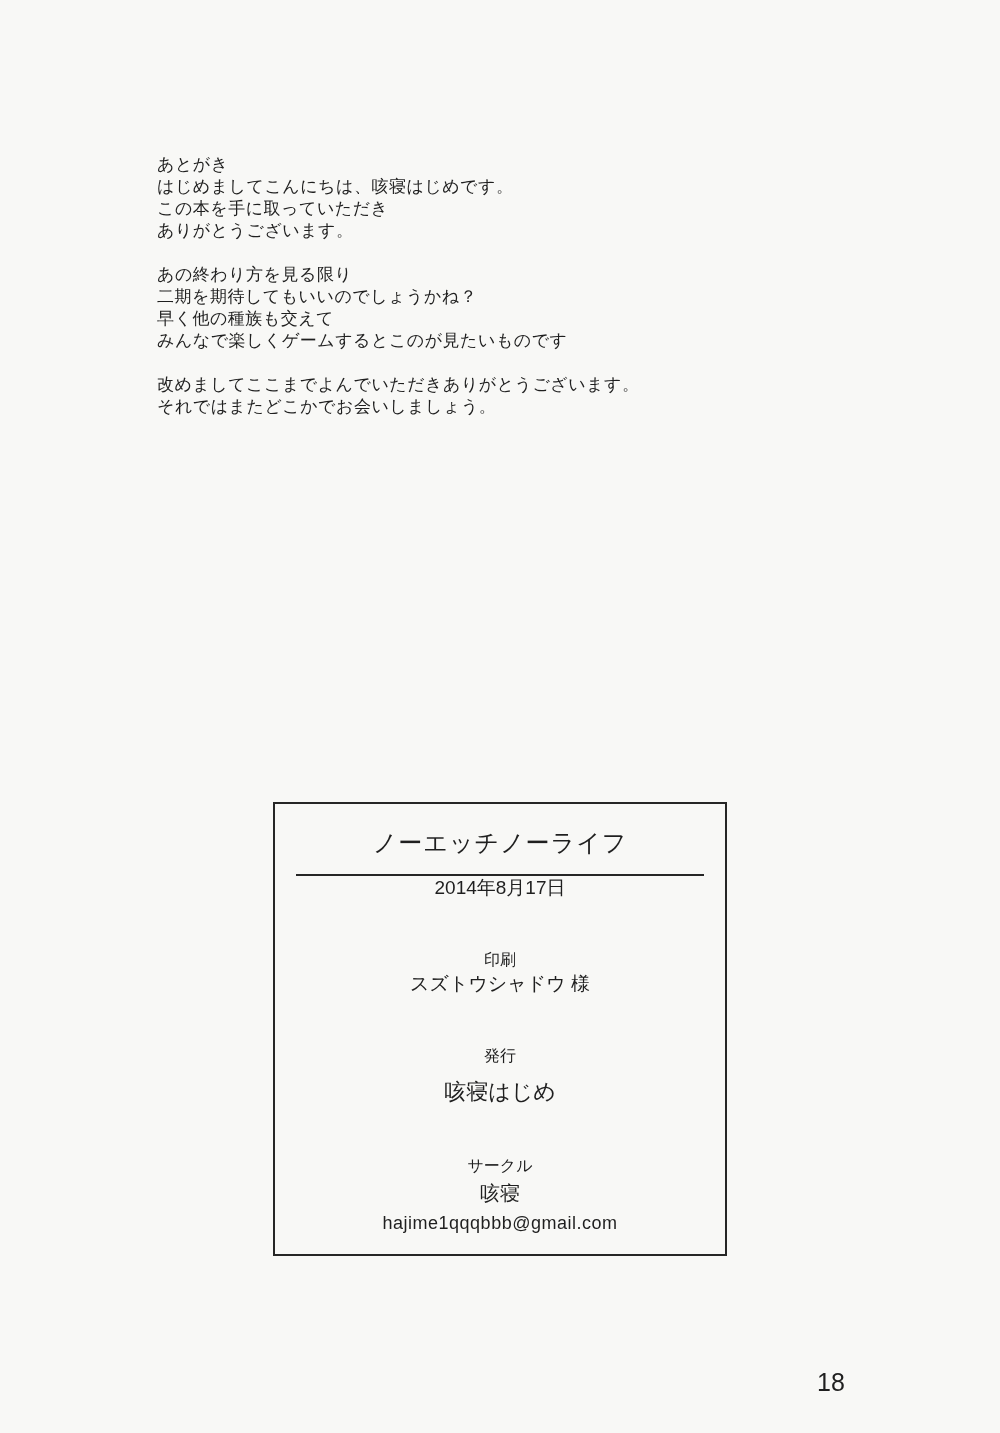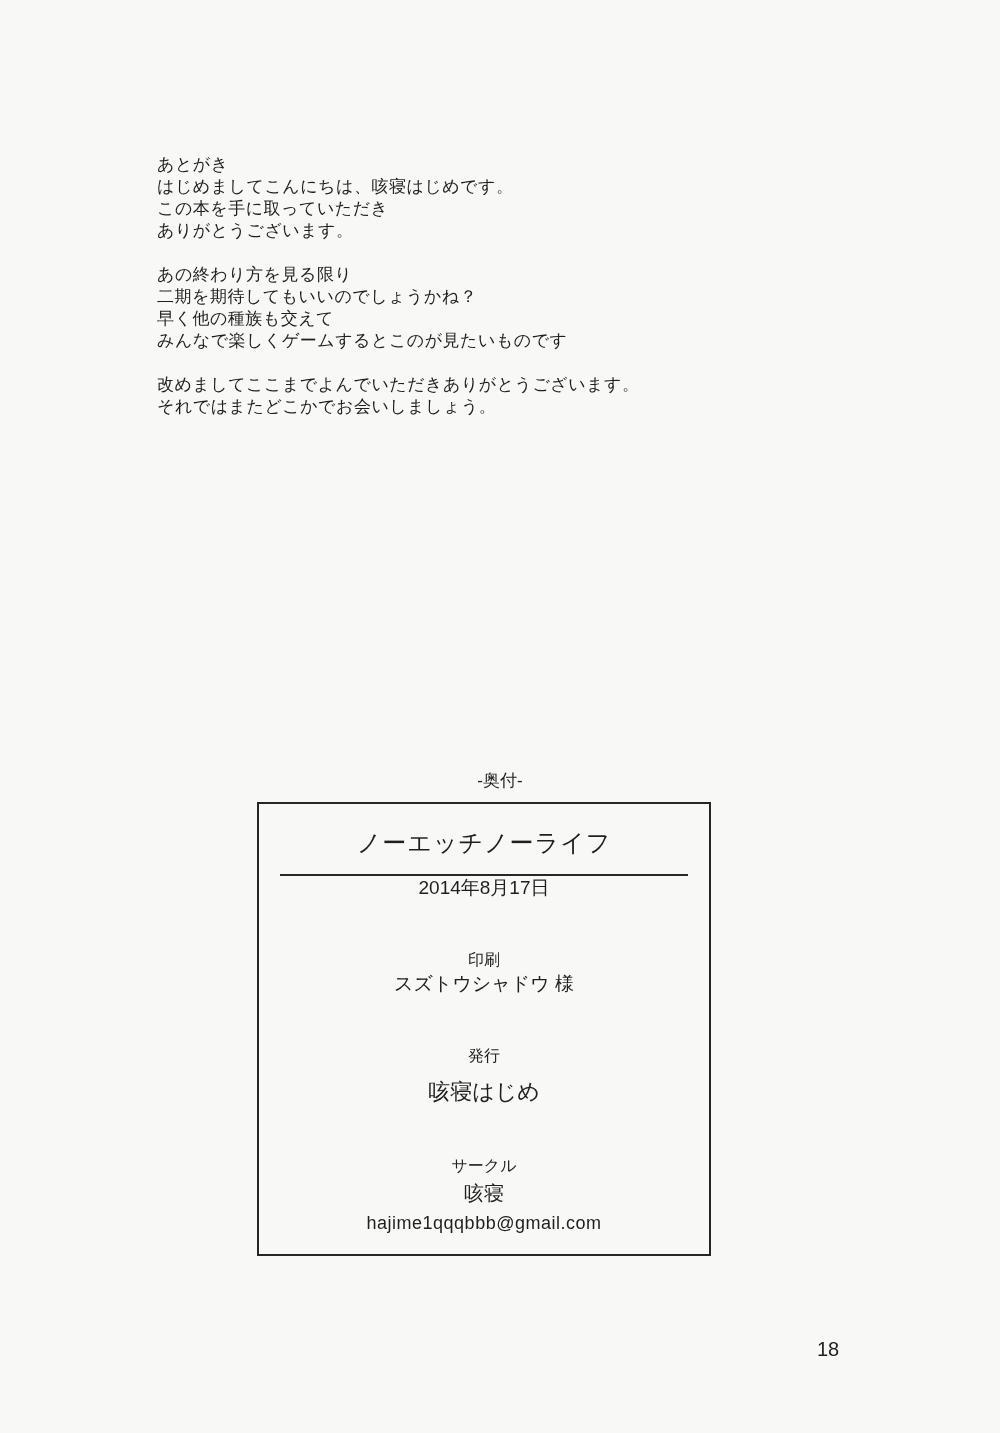--- a/index.html
+++ b/index.html
@@ -42,21 +42,21 @@
     position: absolute;
     left: 273px;
     top: 770px;
     width: 454px;
     text-align: center;
     font-size: 17px;
     line-height: 22px;
   }
   .colophon-box {
     position: absolute;
-    left: 257px;
+    left: 273px;
     top: 802px;
     width: 454px;
     height: 454px;
     border: 2px solid #262626;
     box-sizing: border-box;
     text-align: center;
   }
   .colophon-title {
     margin-top: 24px;
     font-family: "DejaVu Serif", "Liberation Serif", serif;
@@ -98,22 +98,22 @@
   .colophon-email {
     margin-top: 4px;
     font-size: 18px;
     line-height: 22px;
     letter-spacing: 0.5px;
   }
   
   .page-number {
     position: absolute;
     left: 817px;
-    top: 1336px;
-    font-size: 20px;
+    top: 1369px;
+    font-size: 25px;
     line-height: 26px;
   }
 </style>
 </head>
 <body>
 
 <div class="page">
 
   <div class="afterword">
     <div class="afterword-heading">あとがき</div>
@@ -123,21 +123,20 @@
 
 あの終わり方を見る限り
 二期を期待してもいいのでしょうかね？
 早く他の種族も交えて
 みんなで楽しくゲームするとこのが見たいものです
 
 改めましてここまでよんでいただきありがとうございます。
 それではまたどこかでお会いしましょう。</div>
   </div>
 
-  <div class="colophon-label">-奥付-</div>
 
   <div class="colophon-box">
     <div class="colophon-title">ノーエッチノーライフ</div>
     <div class="colophon-divider"></div>
     <div class="colophon-date">2014年8月17日</div>
 
     <div class="colophon-section-label">印刷</div>
     <div class="colophon-section-value">スズトウシャドウ 様</div>
 
     <div class="colophon-section-label">発行</div>

